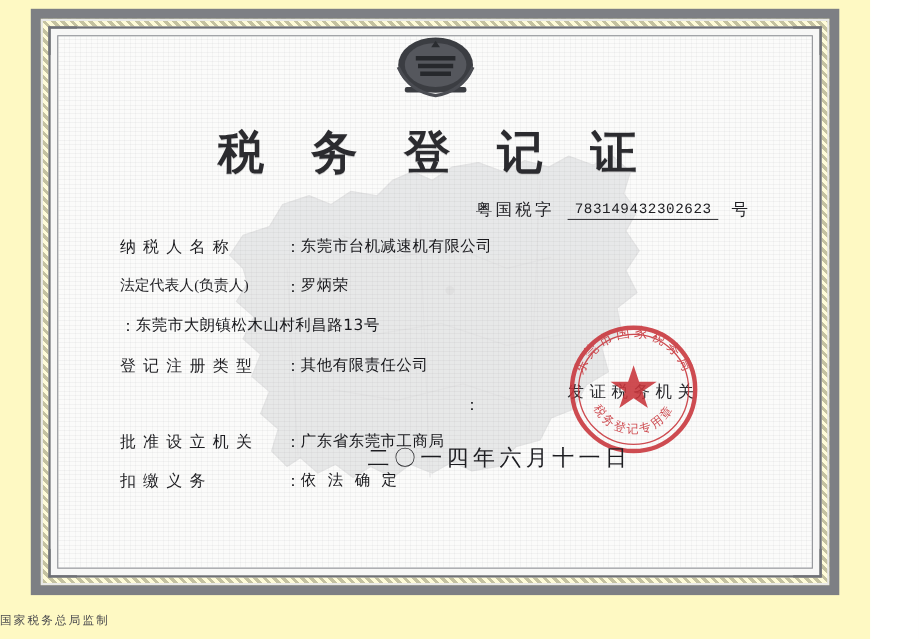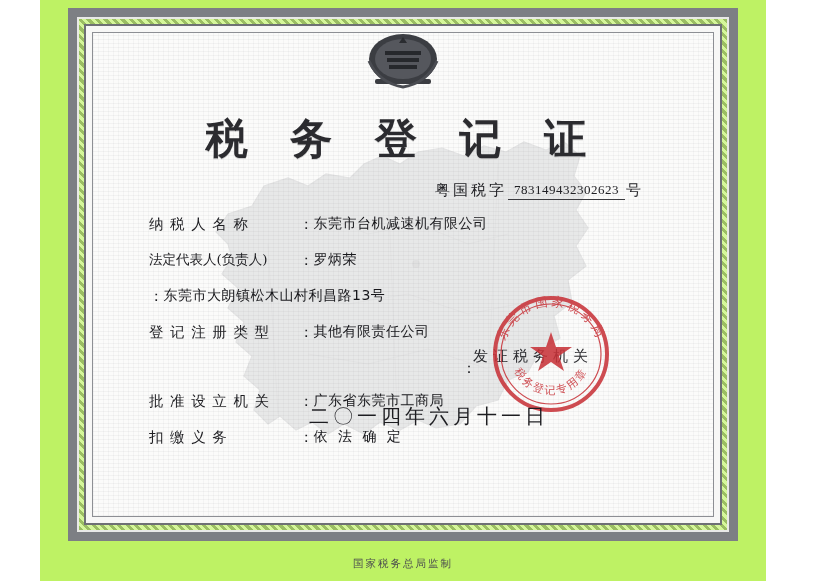--- a/index.html
+++ b/index.html
@@ -5,24 +5,23 @@
   * { box-sizing: border-box; }
   html, body {
     margin: 0; padding: 0;
     width: 835px; height: 581px;
     background: #ffffff;
     font-family: "DejaVu Sans", sans-serif;
   }
 
   #page {
     position: relative;
-    width: 726px; height: 581px;
-    background: #bef264;
+    width: 791px; height: 581px;
+    background: #fef9c3;
     overflow: hidden;
-    margin-left: 40px;
   }
 
   
   .frame-outer {
     position: absolute;
     left: 28px; top: 8px; right: 28px; bottom: 40px;
     border: 9px solid #7d7f84;
     background:
       repeating-linear-gradient(45deg, rgba(255,255,255,0.35) 0 3px, rgba(90,92,98,0.35) 3px 6px);
     box-shadow: inset 0 0 0 2px #e9e9e7;
@@ -78,25 +77,25 @@
     font-weight: bold;
     letter-spacing: 14px;
     color: #2b2b2f;
     text-shadow: 0 1px 0 #cfcfcf;
     z-index: 5;
   }
 
   
   .certno {
     position: absolute;
-    right: 72px; top: 148px;
+    right: 58px; top: 148px;
     display: flex;
     align-items: flex-end;
-    gap: 1px;
-    font-family: Liberation Serif, serif;
+    gap: 12px;
+    font-family: Liberation Mono, monospace;
     color: #202024;
     z-index: 5;
   }
   .certno .lbl { font-size: 15px; letter-spacing: 3px; }
   .certno .num {
     font-size: 13px;
     border-bottom: 1px solid #3a3a3e;
     padding: 0 6px 1px 6px;
     letter-spacing: 0.5px;
   }
@@ -117,21 +116,21 @@
   }
   .row .label {
     width: 150px;
     flex: 0 0 150px;
     font-family: "DejaVu Serif", serif;
     font-size: 14.5px;
     color: #1e1e22;
     white-space: nowrap;
     letter-spacing: 1px;
   }
-  .row .label.tight { letter-spacing: 0px; font-size: 13.5px; }
+  .row .label.tight { letter-spacing: 0px; font-size: 13.5px; font-family: Liberation Serif, serif; }
   .row .colon {
     flex: 0 0 14px;
     font-family: "DejaVu Serif", serif;
     font-size: 14.5px;
     color: #1e1e22;
   }
   .row .value {
     flex: 1 1 auto;
     font-family: "DejaVu Sans", sans-serif;
     font-size: 14px;
@@ -150,21 +149,21 @@
   
   .seal {
     position: absolute;
     right: 96px; bottom: 96px;
     width: 132px; height: 132px;
     z-index: 7;
     opacity: 0.88;
   }
   .seal-text {
     position: absolute;
-    right: 120px; bottom: 150px;
+    right: 102px; bottom: 150px;
     font-family: "DejaVu Serif", serif;
     font-size: 15px;
     letter-spacing: 5px;
     color: #2a2a2e;
     z-index: 6;
     text-align: right;
   }
 
   
   .dateline {
@@ -174,21 +173,20 @@
     font-size: 20px;
     letter-spacing: 4px;
     color: #1d1d21;
     z-index: 8;
   }
 
   
   .footer {
     position: absolute;
     left: 0; right: 0; bottom: 10px;
-    text-align: center;
     font-family: "DejaVu Sans", sans-serif;
     font-size: 10.5px;
     letter-spacing: 2px;
     color: #4a4a4e;
   }
 
   
   .corner {
     position: absolute;
     width: 26px; height: 26px;

